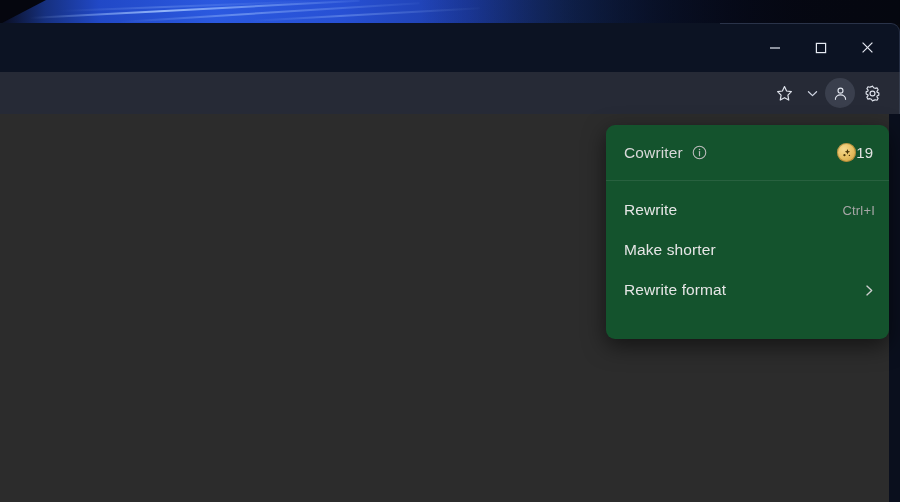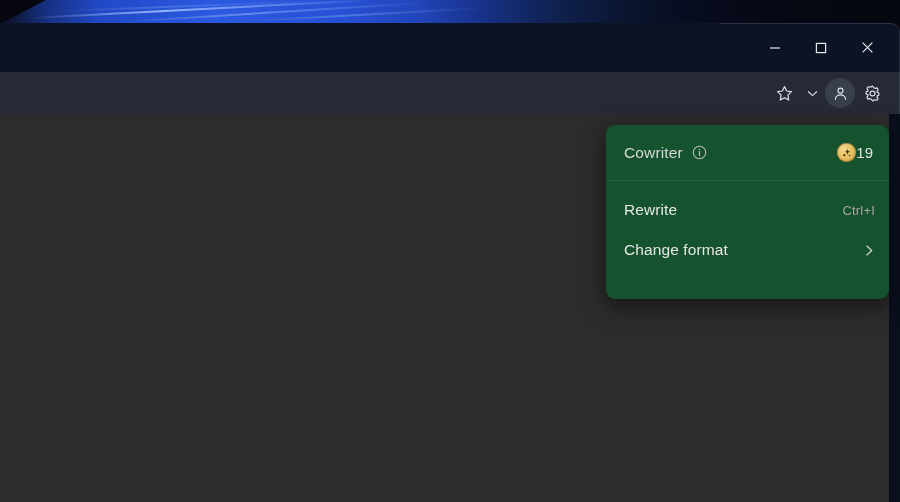--- a/index.html
+++ b/index.html
@@ -359,25 +359,28 @@
 
     <div class="menu-divider"></div>
 
     <div class="menu-list">
 
       <div class="menu-item">
         <span class="menu-item-label">Rewrite</span>
         <span class="menu-item-shortcut">Ctrl+I</span>
       </div>
 
-
-
-
       <div class="menu-item">
-        <span class="menu-item-label">Change format</span>
+        <span class="menu-item-label">Make shorter</span>
+      </div>
+
+
+
+      <div class="menu-item">
+        <span class="menu-item-label">Rewrite format</span>
         <span class="menu-item-chevron">
           <svg width="11" height="15" viewBox="0 0 12 16">
             <polyline points="3.2,3.2 8.4,8 3.2,12.8" fill="none" stroke="#cfcfcf" stroke-width="1.5" stroke-linecap="round" stroke-linejoin="round"></polyline>
           </svg>
         </span>
       </div>
 
     </div>
   </div>
 

